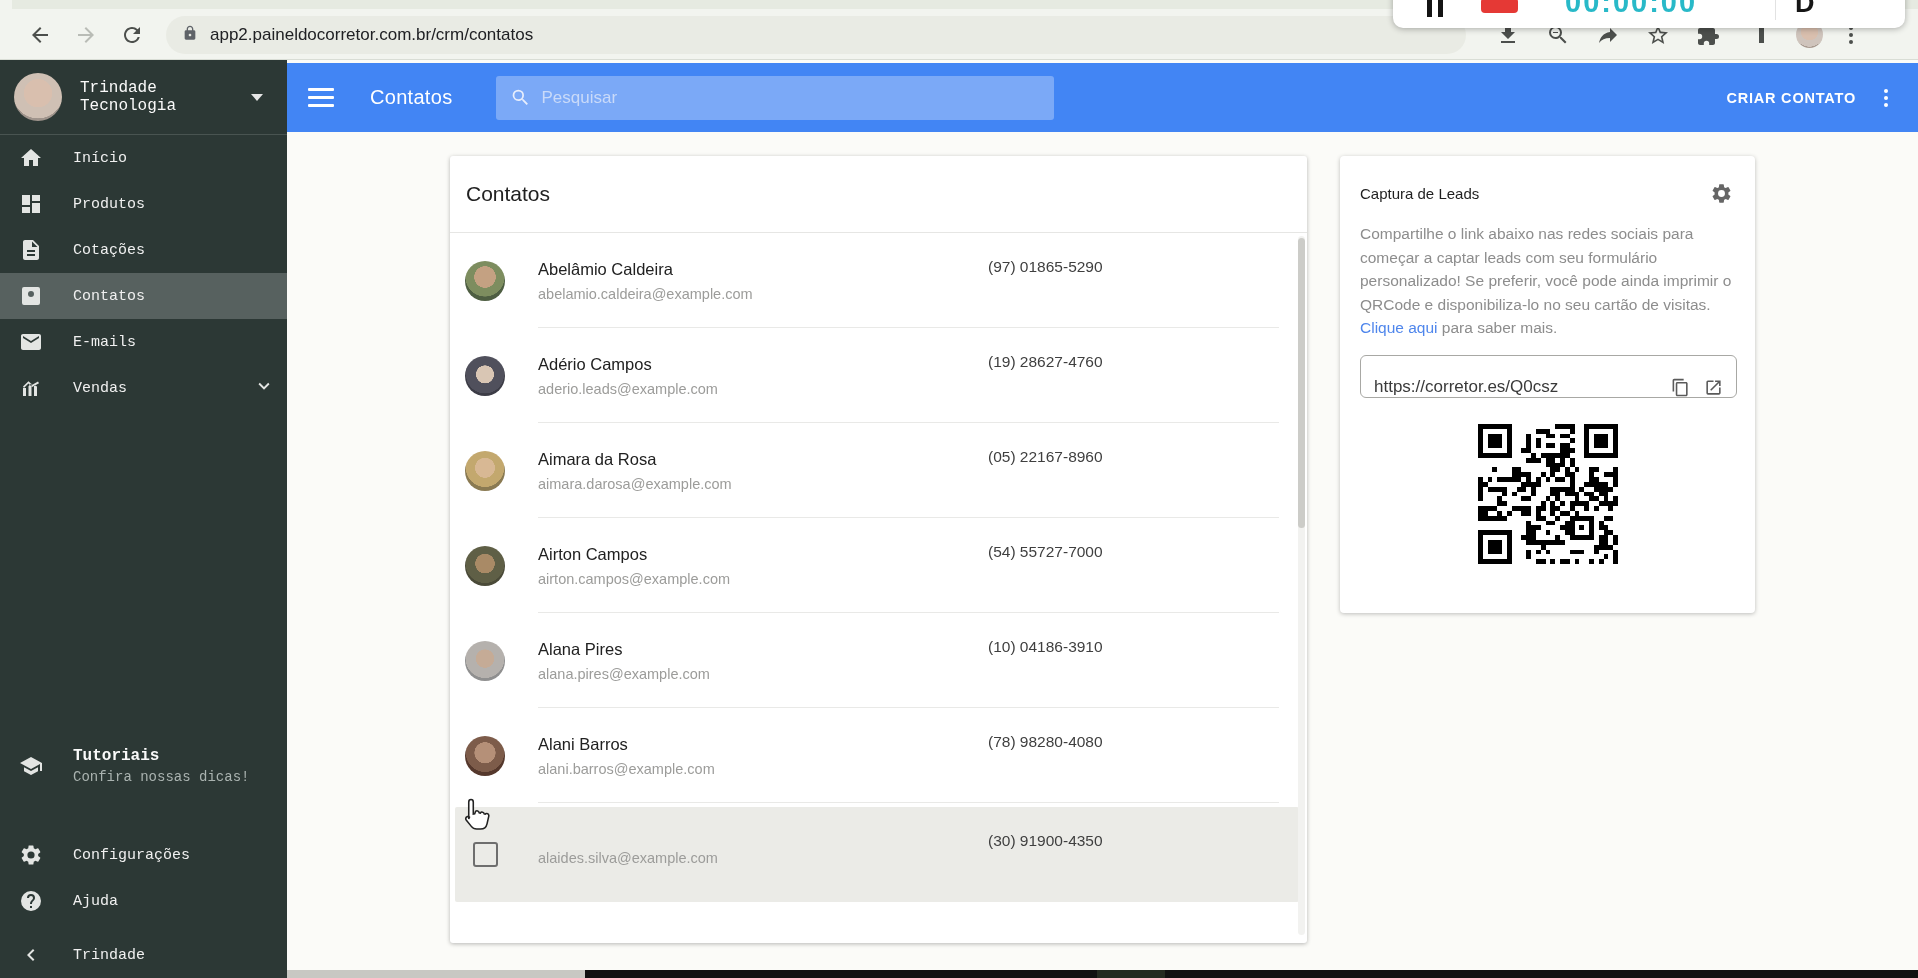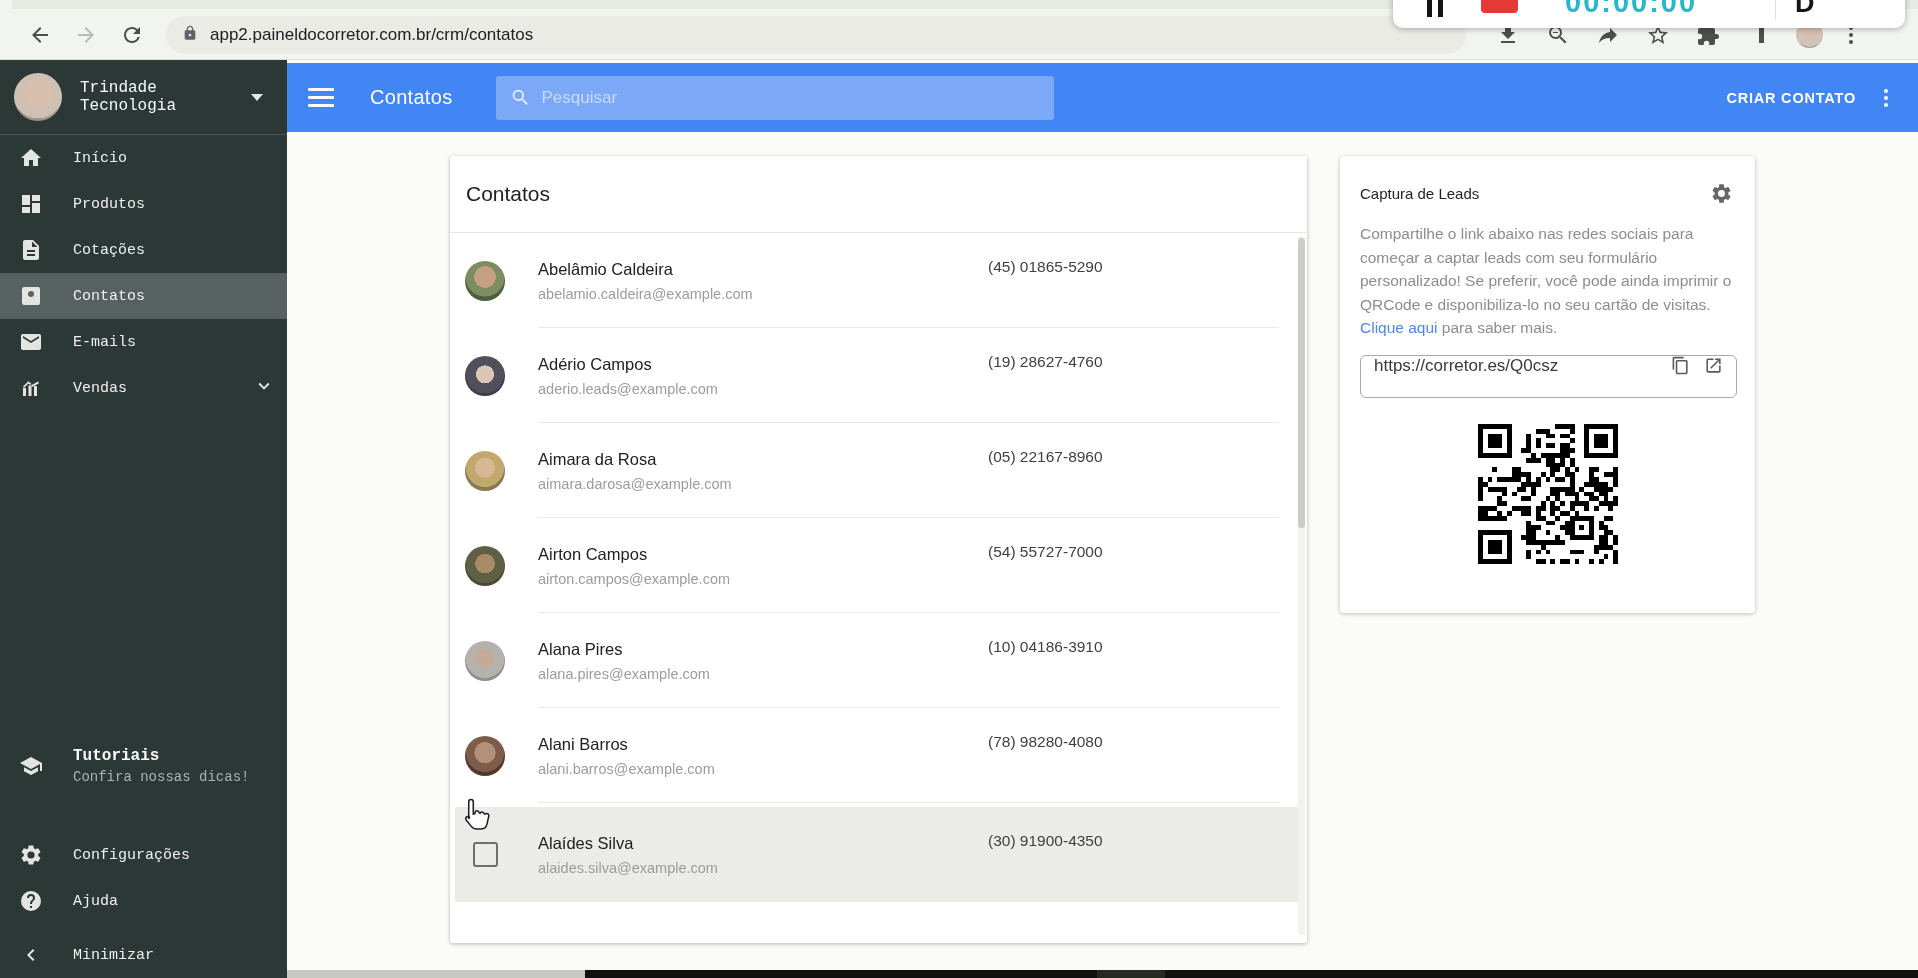--- a/index.html
+++ b/index.html
@@ -100,21 +100,21 @@
   
   .leads-card { position:absolute; left:1053px; top:24px; width:415px; height:457px; background:#fff;
      border-radius:4px; box-shadow:0 1px 4px rgba(0,0,0,.25); }
   .leads-header { display:flex; align-items:center; margin:26px 22px 0 20px; }
   .leads-title { font-size:15px; color:#1f1f1f; }
   .gear-btn { margin-left:auto; width:23px; height:23px; }
   .gear-btn svg { width:23px; height:23px; fill:#666; }
   .leads-desc { margin:17px 20px 0 20px; width:375px; font-size:15.5px; line-height:23.5px; color:#8d8d8d; }
   .leads-desc a { color:#4f86ec; text-decoration:none; cursor:pointer; }
   .url-box { margin:15px 18px 0 20px; height:43px; border:1px solid #a8a8a4; border-radius:6px;
-     display:flex; align-items:flex-start; padding:0 13px;gap:7px; }
+     display:flex; align-items:flex-end; padding:0 13px;gap:7px; }
   .url-box .share-url { font-size:17px; color:#3a3a3a; }
   .url-actions { margin-left:auto; display:flex; gap:14px; }
   .url-actions .act { width:19px; height:19px; }
   .url-actions svg { width:19px; height:19px; fill:#5a5a5a; }
   .qr-wrap { margin:26px auto 0; width:140px; height:140px; }
 
   
   .bottom-strip { position:absolute; left:287px; top:970px; width:1631px; height:8px; background:#111; }
   .bs-gray { position:absolute; left:0; top:0; width:298px; height:8px; background:#c8c8c3; }
   .bs-seg { position:absolute; left:810px; top:0; width:68px; height:8px; background:#242a20; }
@@ -250,21 +250,21 @@
       <div class="sb-item" style="position: absolute; top: 818px; width: 287px;">
         <span class="sb-icon"><svg viewBox="0 0 24 24">
             <path d="M12 2a10 10 0 1 0 0 20 10 10 0 0 0 0-20zm1 17h-2v-2h2v2zm2.07-7.75l-.9.92C13.45 12.9 13 13.5 13 15h-2v-.5c0-1.1.45-2.1 1.17-2.83l1.24-1.26c.37-.36.59-.86.59-1.41a2 2 0 0 0-4 0H8a4 4 0 0 1 8 0c0 .88-.36 1.68-.93 2.25z"></path>
           </svg></span>
         <span class="sb-label">Ajuda</span>
       </div>
       <div class="sb-item" style="position: absolute; top: 872px; width: 287px;">
         <span class="sb-icon"><svg viewBox="0 0 24 24">
             <path d="M15.41 7.41L14 6l-6 6 6 6 1.41-1.41L10.83 12z"></path>
           </svg></span>
-        <span class="sb-label">Minimizar</span>
+        <span class="sb-label">Trindade</span>
       </div>
     </div>
 </div>
 
 <div class="page">
   <div class="appbar">
     <span class="hamburger">
         <i></i>
         <i></i>
         <i></i>
@@ -292,21 +292,21 @@
       </div>
       <div id="contact-list">
           <div class="contact-row">
     <div class="av-slot">
               <div class="avatar av0"></div>
             </div>
     <div class="c-info">
       <div class="c-name">Abelâmio Caldeira</div>
       <div class="c-email">abelamio.caldeira@example.com</div>
     </div>
-    <div class="c-phone">(45) 01865-5290</div>
+    <div class="c-phone">(97) 01865-5290</div>
   </div>
           <div class="contact-row">
     <div class="av-slot">
               <div class="avatar av1"></div>
             </div>
     <div class="c-info">
       <div class="c-name">Adério Campos</div>
       <div class="c-email">aderio.leads@example.com</div>
     </div>
     <div class="c-phone">(19) 28627-4760</div>
@@ -349,21 +349,20 @@
       <div class="c-name">Alani Barros</div>
       <div class="c-email">alani.barros@example.com</div>
     </div>
     <div class="c-phone">(78) 98280-4080</div>
   </div>
           <div class="contact-row selectable">
     <div class="av-slot">
               <div class="checkbox"></div>
             </div>
     <div class="c-info">
-      <div class="c-name">Alaídes Silva</div>
       <div class="c-email">alaides.silva@example.com</div>
     </div>
     <div class="c-phone">(30) 91900-4350</div>
   </div>
         </div>
       <div class="scrollbar">
           <div class="scroll-thumb"></div>
         </div>
     </div>
 

